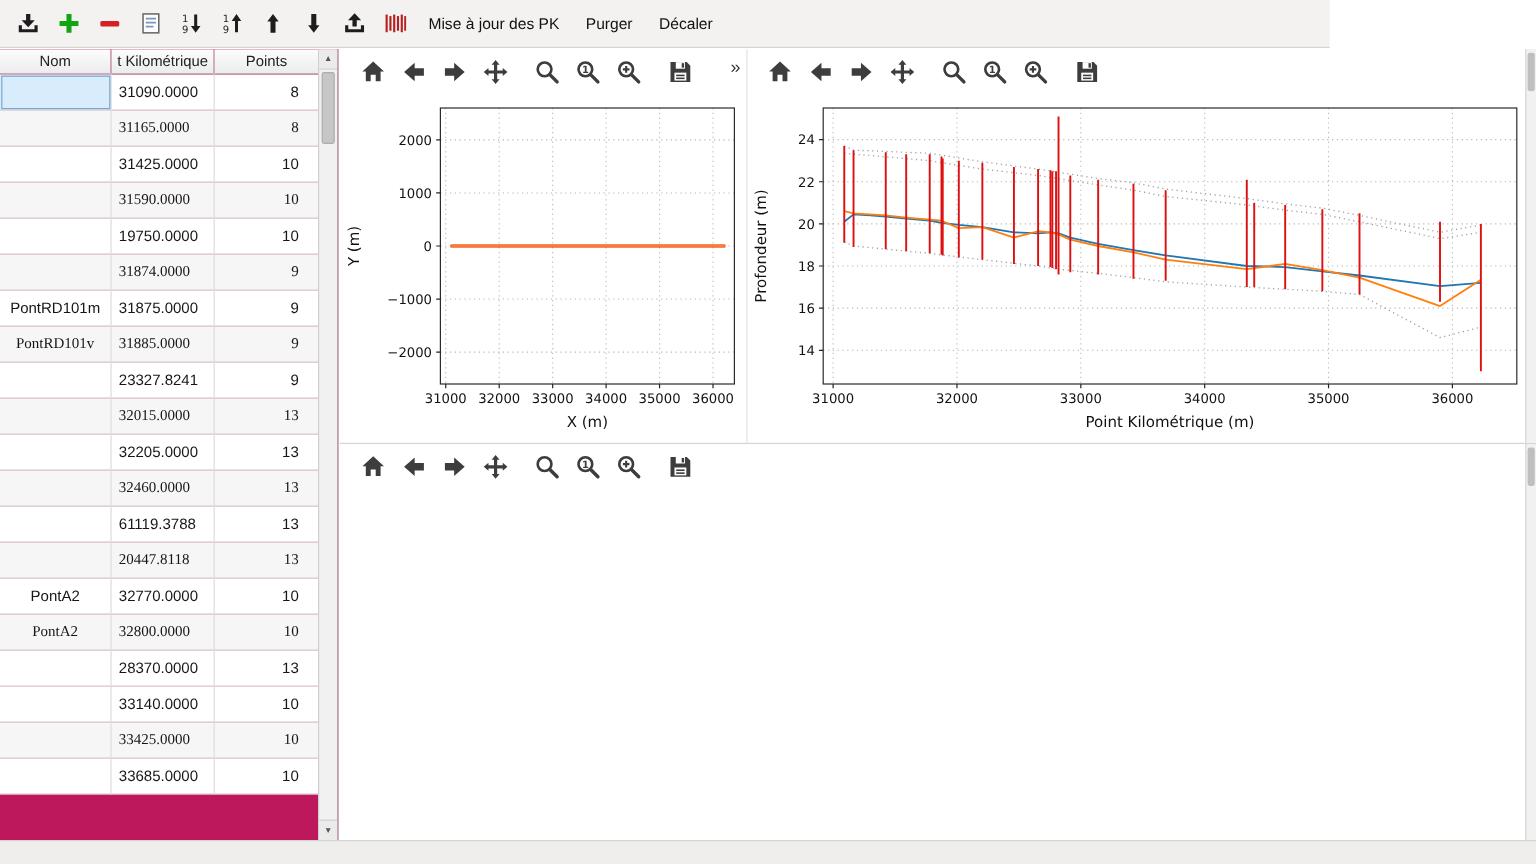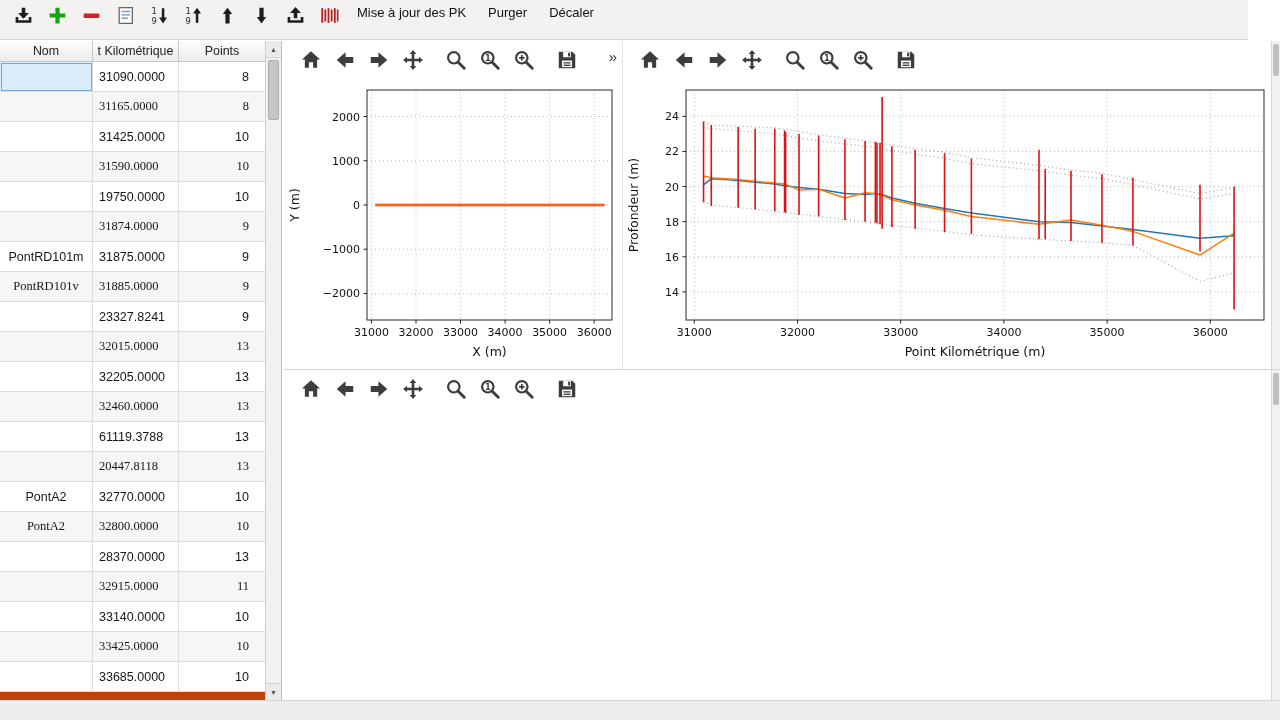--- a/index.html
+++ b/index.html
@@ -1,25 +1,25 @@
 <!DOCTYPE html>
 <html><head>
 <meta charset="utf-8">
 <style>
   html,body{margin:0;padding:0;width:1280px;height:720px;overflow:hidden;
     font-family:"Liberation Sans",sans-serif;background:#fff;position:relative;}
   
-  #topbar{position:absolute;left:0;top:0;width:1248px;height:40px;background:#f3f2f1;
-    border-bottom:1px solid #d6d5d3;display:flex;padding-left:8px;
+  #topbar{position:absolute;left:0;top:0;width:1108px;height:40px;background:#f3f2f1;
+    border-bottom:1px solid #d6d5d3;display:flex;align-items:center;padding-left:8px;
     box-sizing:border-box;gap:4px;}
   .tbtn{width:30px;height:30px;display:flex;align-items:center;justify-content:center;border-radius:3px;}
   .tbtn svg{width:21px;height:21px;color:#1d1d1d;}
   .txtbtn{font-size:13px;color:#111;padding:5px 9px;white-space:nowrap;}
   
-  #leftpanel{position:absolute;left:0;top:41px;width:282px;height:659px;background:#c2410c;
+  #leftpanel{position:absolute;left:0;top:41px;width:282px;height:659px;background:#be185d;
     border-right:1px solid #bdbdbd;box-sizing:border-box;overflow:hidden;}
   #table-header{display:flex;height:21px;}
   .th{background:linear-gradient(#fdfdfd,#ececec);border-right:1px solid #c6c6c6;
     border-bottom:1px solid #c6c6c6;display:flex;align-items:center;justify-content:center;
     font-size:12.4px;color:#222;box-sizing:border-box;}
   #table-body{position:absolute;left:0;top:21px;width:266px;height:638px;overflow:hidden;text-align:right;}
   .trow{height:30px;display:flex;background:#fff;}
   .trow.alt{background:#f6f6f6;font-family:Liberation Serif, serif;}
   .td{box-sizing:border-box;border-right:1px solid #dcdcdc;border-bottom:1px solid #dcdcdc;
     display:flex;align-items:center;font-size:12.5px;color:#161616;overflow:hidden;}
@@ -288,25 +288,20 @@
       </div>
       <div class="trow alt">
         <div class="td c0">PontA2</div>
         <div class="td c1">32800.0000</div>
         <div class="td c2">10</div>
       </div>
       <div class="trow">
         <div class="td c0"></div>
         <div class="td c1">28370.0000</div>
         <div class="td c2">13</div>
-      </div>
-      <div class="trow alt">
-        <div class="td c0"></div>
-        <div class="td c1">32915.0000</div>
-        <div class="td c2">11</div>
       </div>
       <div class="trow">
         <div class="td c0"></div>
         <div class="td c1">33140.0000</div>
         <div class="td c2">10</div>
       </div>
       <div class="trow alt">
         <div class="td c0"></div>
         <div class="td c1">33425.0000</div>
         <div class="td c2">10</div>

